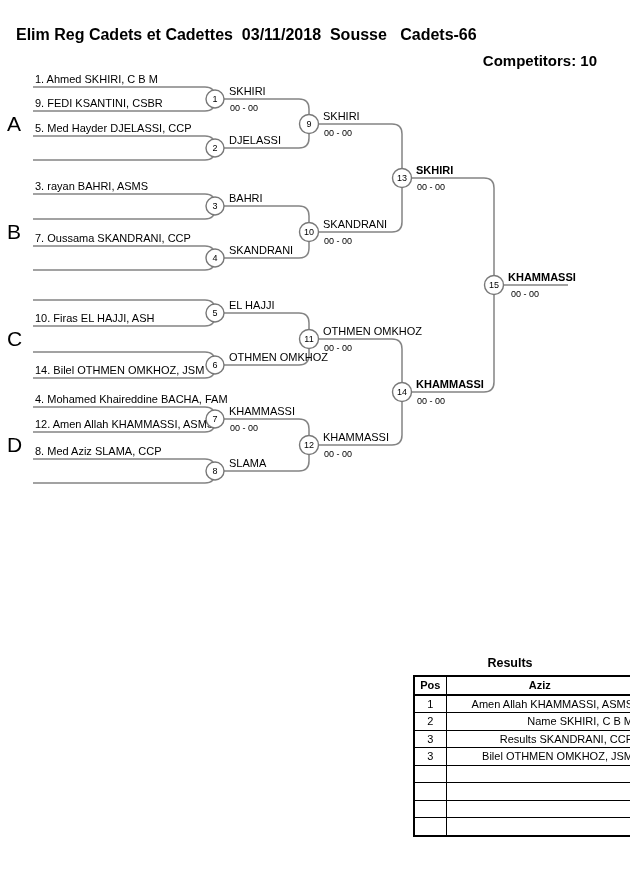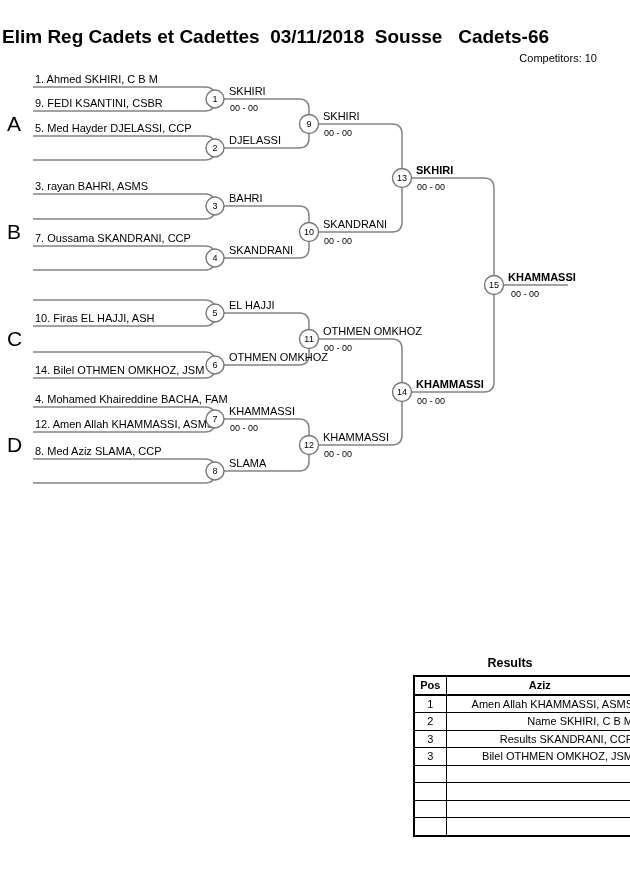--- a/index.html
+++ b/index.html
@@ -1,19 +1,19 @@
 <!DOCTYPE html>
 <html><head>
 <meta charset="utf-8">
 <style>
   html,body{margin:0;padding:0;background:#ffffff;}
   body{width:630px;height:891px;position:relative;font-family:"Liberation Sans",sans-serif;color:#000;}
   .page{position:absolute;inset:0;background:#fff;overflow:hidden;}
-  .title{position:absolute;left:2px;top:26px;font-size:19px;font-weight:bold;white-space:pre;letter-spacing:0;}
-  .competitors{position:absolute;right:33px;top:52px;font-size:11px;font-weight:normal;}
+  .title{position:absolute;left:16px;top:26px;font-size:16px;font-weight:bold;white-space:pre;letter-spacing:0;}
+  .competitors{position:absolute;right:33px;top:52px;font-size:15px;font-weight:bold;}
   svg.bracket{position:absolute;left:0;top:0;}
   svg.bracket text{font-family:"Liberation Sans",sans-serif;fill:#000;}
   text.entrant{font-size:11px;}
   text.winner{font-size:11px;}
   text.winner.bold{font-weight:bold;}
   text.score{font-size:9px;}
   text.circle-num{font-size:9px;text-anchor:middle;}
   text.group-letter{font-size:21px;}
   .results{position:absolute;left:413px;top:656px;width:194px;}
   .results-title{font-size:12.5px;font-weight:bold;text-align:center;margin-bottom:5px;}

